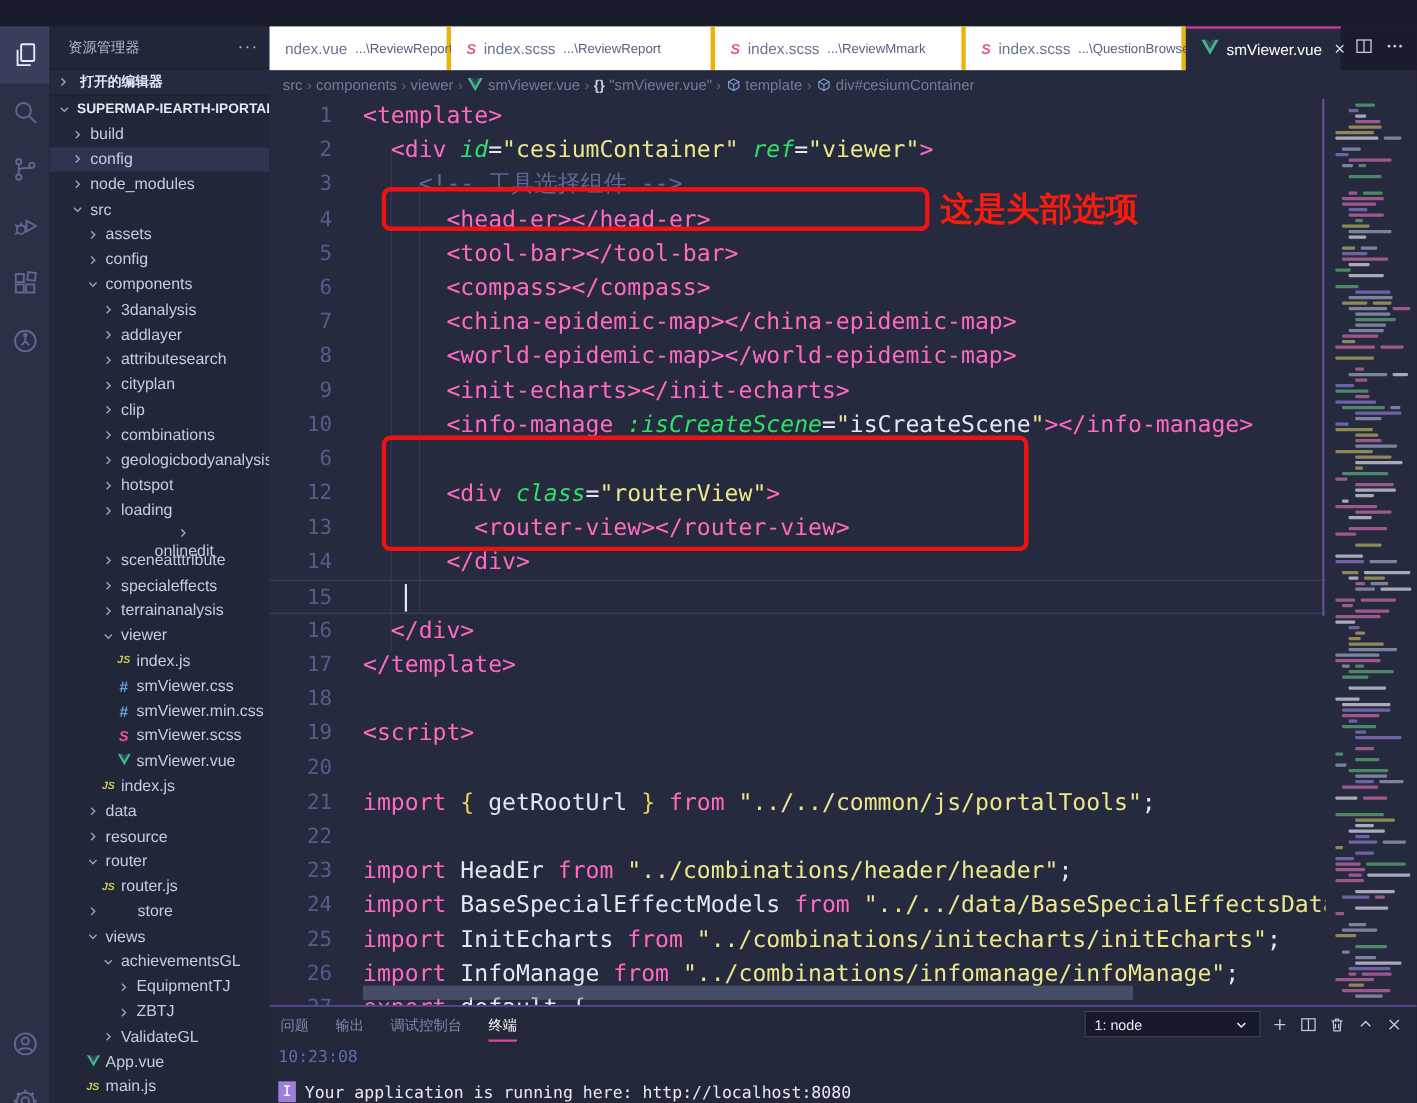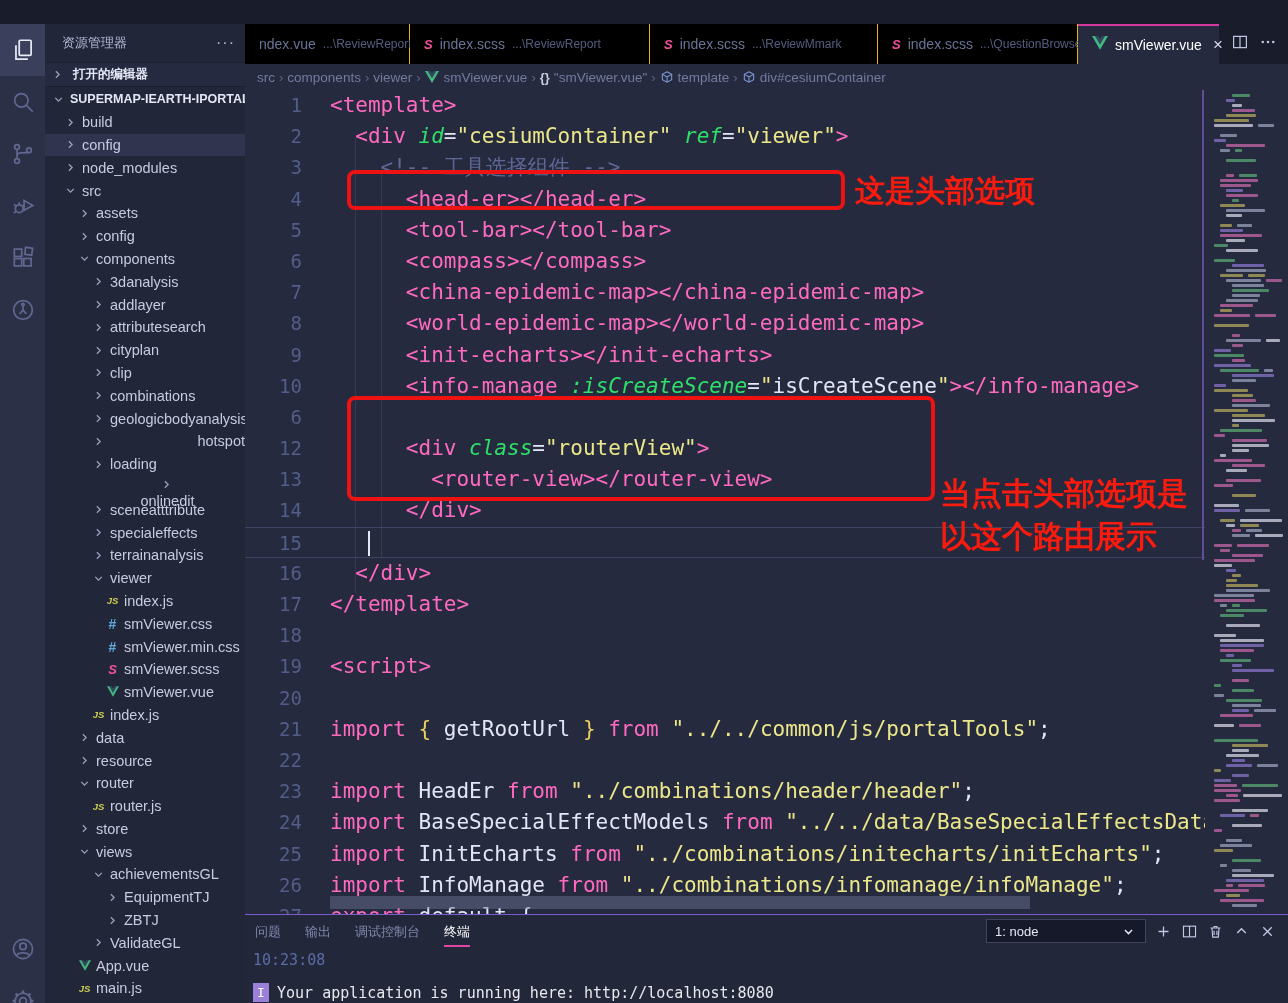--- a/index.html
+++ b/index.html
@@ -38,21 +38,21 @@
   .ficon-scss{ font-size:13px; font-weight:bold; font-style:italic; color:#f1539b; }
   .ficon-vue svg { width:12px; height:11px; }
 
   
   #main { position:absolute; left:245px; top:0; right:0; height:100%; background:#262a3e; }
 
   
   #tabbar { position:absolute; top:0; left:0; right:0; height:40px; background:#191c2b;
             display:flex; }
   .tab { height:40px; display:flex; align-items:center; padding:0 12px 0 14px; gap:7px;
-         background:#000000; border-right:1px solid #eab308; cursor:pointer; flex:none; }
+         background:#ffffff; border-right:4px solid #eab308; cursor:pointer; flex:none; }
   .tab .tlabel { font-size:14px; color:#6b7396; white-space:nowrap; }
   .tab .tdetail { font-size:12px; color:#565e80; white-space:nowrap; }
   .tab.active { background:#262a3e; border-top:2.5px solid #d6399f; border-right:none; }
   .tab.active .tlabel { color:#ffffff; }
   .tab .tclose { color:#d6d9ea; font-size:17px; margin-left:4px; cursor:pointer; }
   .tab-sicon { font-size:13px; font-weight:bold; font-style:italic; color:#f1539b; }
   .tab-vicon svg { width:16px; height:14px; }
   #tab-actions { margin-left:auto; display:flex; align-items:center; gap:10px; padding:0 12px;
                  color:#c3c8e4; }
   #tab-actions svg { width:18px; height:18px; cursor:pointer; }
@@ -316,21 +316,21 @@
           <span>combinations</span>
         </div>
         <div class="trow" style="padding-left: 45px;">
           <span class="tslot">
             <svg viewBox="0 0 24 24" fill="none" stroke="currentColor" stroke-width="1.6">
               <path stroke-width="2.4" d="M9 6l6 6-6 6"></path>
             </svg>
           </span>
           <span>geologicbodyanalysis</span>
         </div>
-        <div class="trow" style="padding-left: 45px; justify-content: space-between;">
+        <div class="trow" style="padding-left: 45px;">
           <span class="tslot">
             <svg viewBox="0 0 24 24" fill="none" stroke="currentColor" stroke-width="1.6">
               <path stroke-width="2.4" d="M9 6l6 6-6 6"></path>
             </svg>
           </span>
           <span>hotspot</span>
         </div>
         <div class="trow" style="padding-left: 45px;">
           <span class="tslot">
             <svg viewBox="0 0 24 24" fill="none" stroke="currentColor" stroke-width="1.6">
@@ -441,21 +441,21 @@
             </svg>
           </span>
           <span>router</span>
         </div>
         <div class="trow" style="padding-left: 45px;">
           <span class="tslot">
             <span class="ficon-js">JS</span>
           </span>
           <span>router.js</span>
         </div>
-        <div class="trow" style="padding-left: 31px;">
+        <div class="trow" style="padding-left: 31px; gap: 29px;">
           <span class="tslot">
             <svg viewBox="0 0 24 24" fill="none" stroke="currentColor" stroke-width="1.6">
               <path stroke-width="2.4" d="M9 6l6 6-6 6"></path>
             </svg>
           </span>
           <span>store</span>
         </div>
         <div class="trow" style="padding-left: 31px;">
           <span class="tslot">
             <svg viewBox="0 0 24 24" fill="none" stroke="currentColor" stroke-width="1.6">
@@ -638,24 +638,20 @@
           <div class="code-line"><span class="ln">22</span></div>
           <div class="code-line"><span class="ln">23</span><span class="tk-k">import </span><span class="tk-w">HeadEr </span><span class="tk-k">from </span><span class="tk-s">"../combinations/header/header"</span><span class="tk-w">;</span></div>
           <div class="code-line"><span class="ln">24</span><span class="tk-k">import </span><span class="tk-w">BaseSpecialEffectModels </span><span class="tk-k">from </span><span class="tk-s">"../../data/BaseSpecialEffectsData"</span></div>
           <div class="code-line"><span class="ln">25</span><span class="tk-k">import </span><span class="tk-w">InitEcharts </span><span class="tk-k">from </span><span class="tk-s">"../combinations/initecharts/initEcharts"</span><span class="tk-w">;</span></div>
           <div class="code-line"><span class="ln">26</span><span class="tk-k">import </span><span class="tk-w">InfoManage </span><span class="tk-k">from </span><span class="tk-s">"../combinations/infomanage/infoManage"</span><span class="tk-w">;</span></div>
           <div class="code-line"><span class="ln">27</span><span class="tk-k">export </span><span class="tk-w">default {</span></div>
         </div>
       <div id="redbox1" class="redbox"></div>
       <div id="redtext1" class="redtext">这是头部选项</div>
       <div id="redbox2" class="redbox"></div>
-      <div id="redtext2" class="redtext">
-        <div>当点击头部选项是</div>
-        <div>以这个路由展示</div>
-      </div>
       <div id="hscroll"></div>
       <div id="vscroll"></div>
       <div id="minimap">
           <div class="mm-line" style="top: 4px; left: 22px; width: 18.1377px; background: rgb(90, 168, 115);"></div>
           <div class="mm-line" style="top: 9px; left: 16px; width: 9.00374px; background: rgb(136, 116, 200);"></div>
           <div class="mm-line" style="top: 14px; left: 22px; width: 9.53322px; background: rgb(212, 214, 228);"></div>
           <div class="mm-line" style="top: 19px; left: 22px; width: 22.749px; background: rgb(196, 104, 168);"></div>
           <div class="mm-line" style="top: 24px; left: 16px; width: 29.6437px; background: rgb(179, 167, 92);"></div>
           <div class="mm-line" style="top: 29px; left: 4px; width: 34.6463px; background: rgb(179, 167, 92);"></div>
           <div class="mm-line" style="top: 34px; left: 4px; width: 38.8786px; background: rgb(212, 214, 228);"></div>

